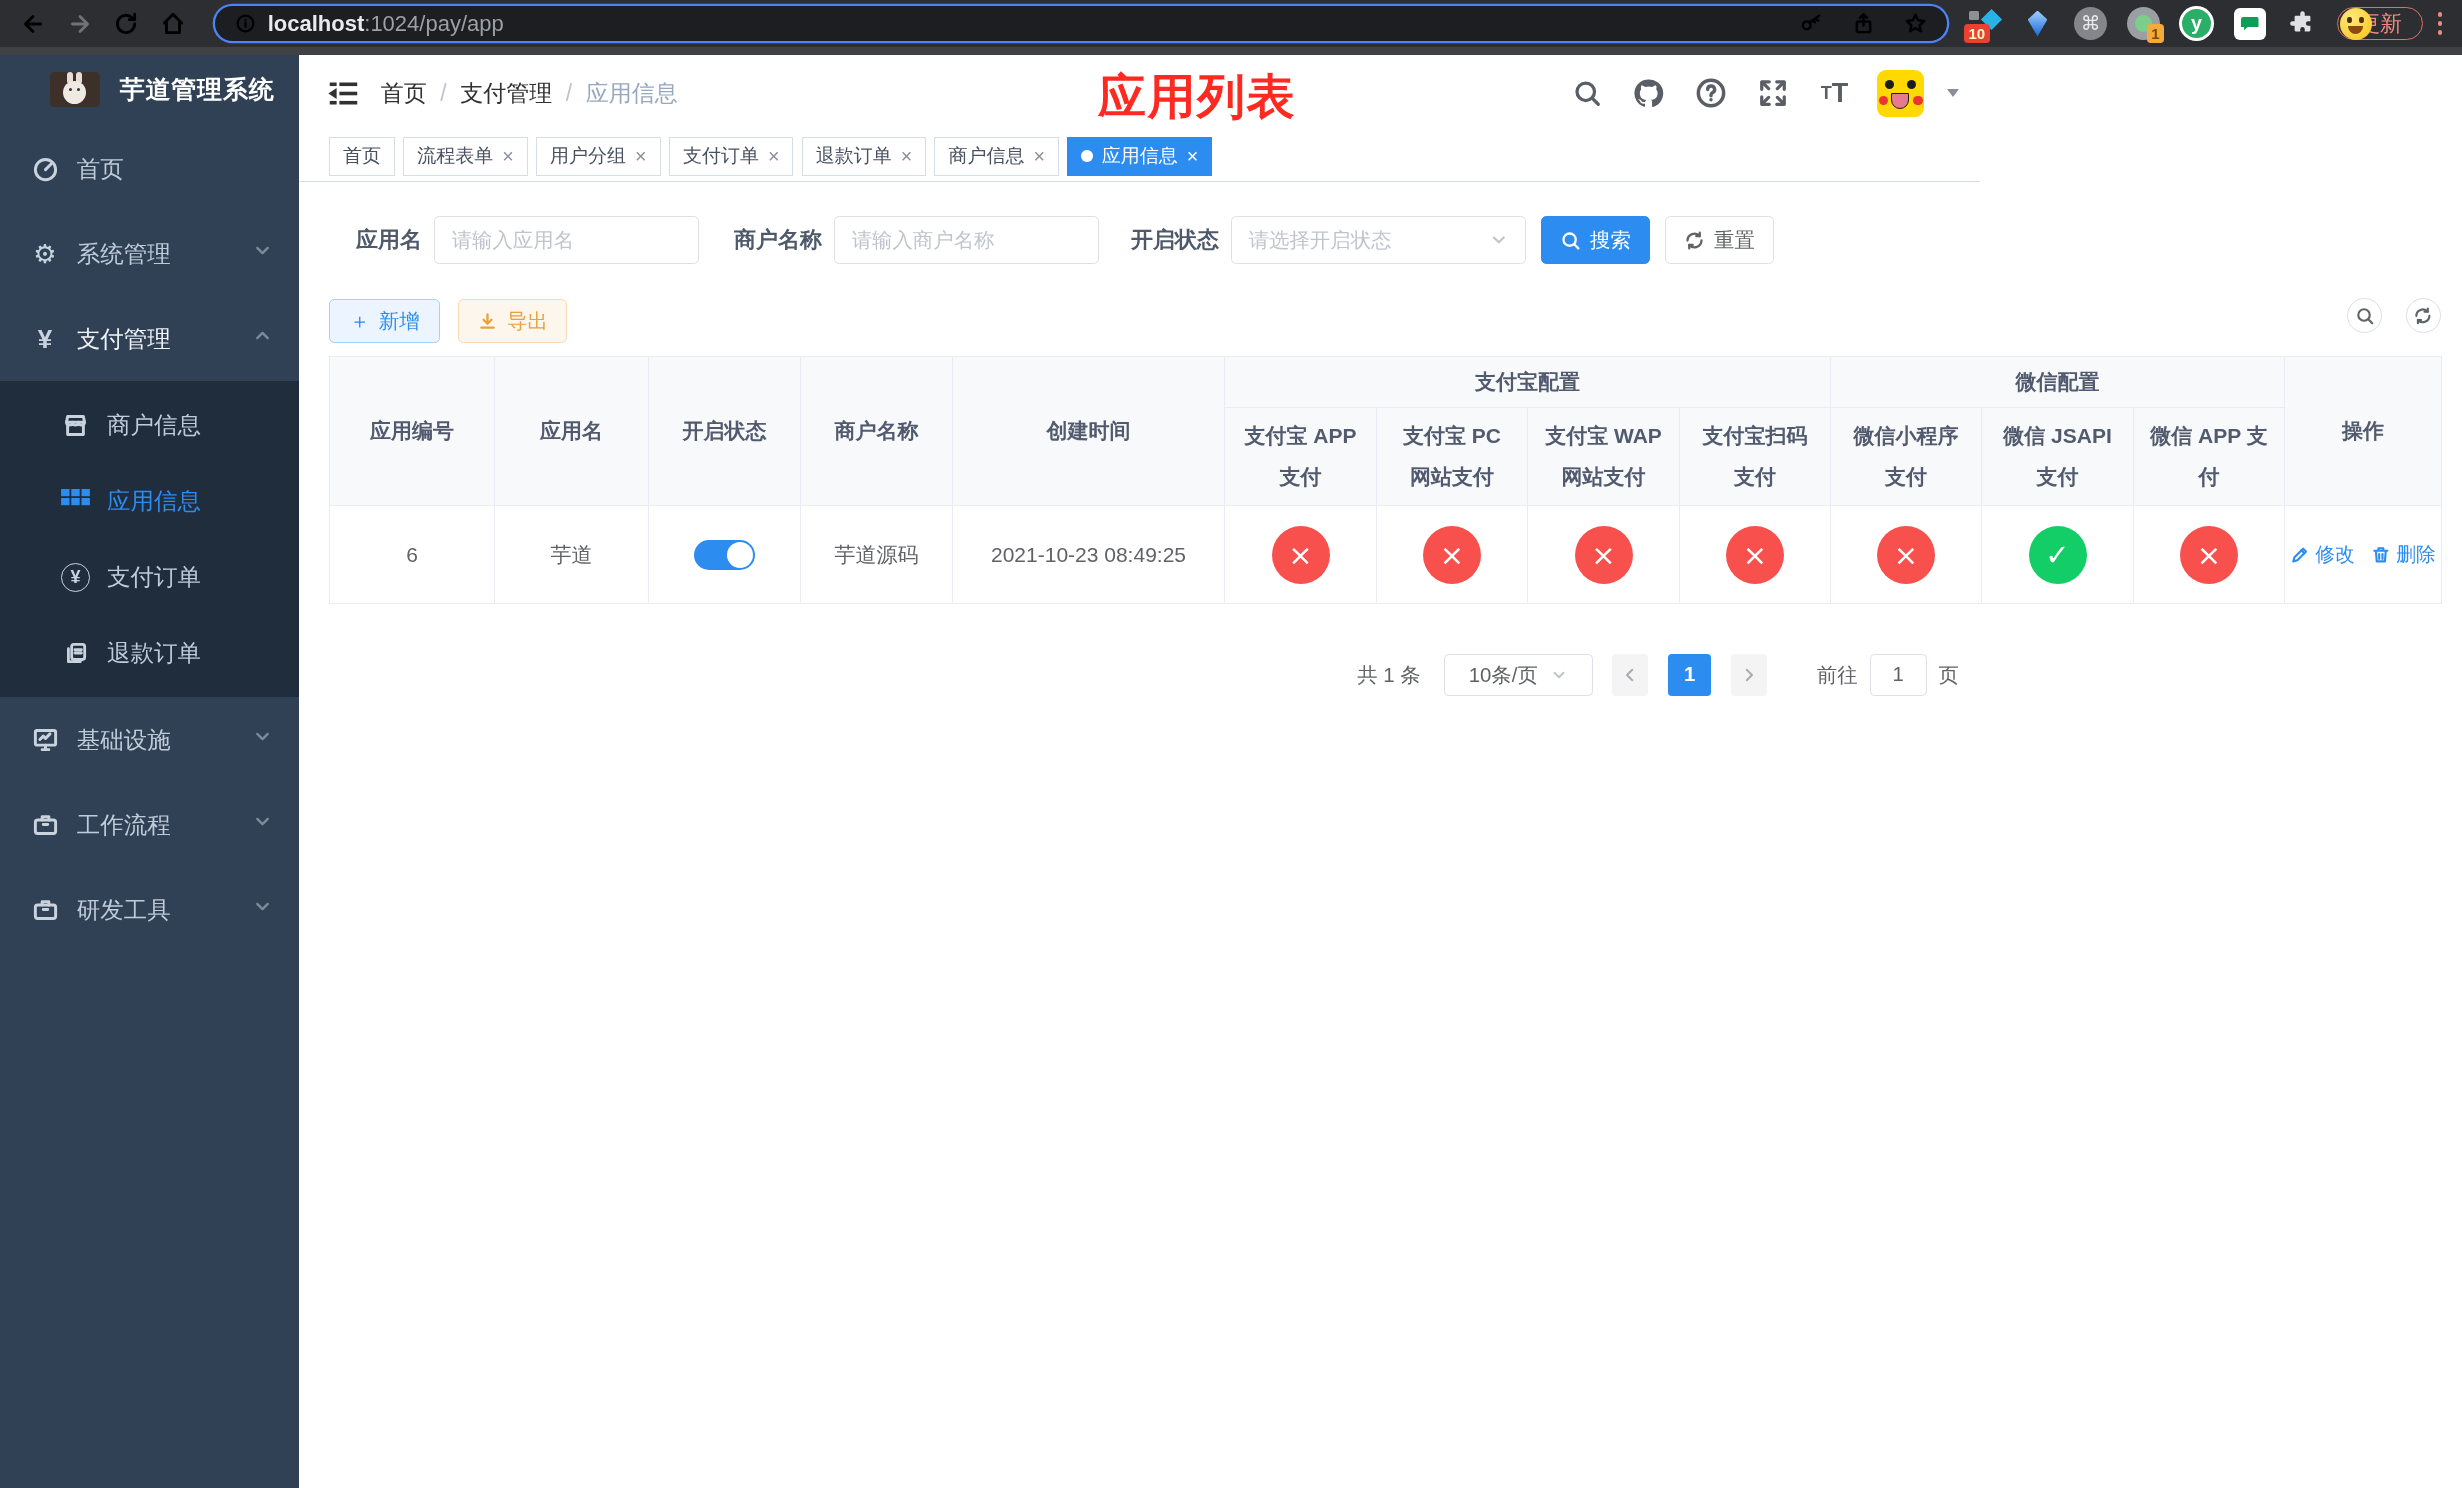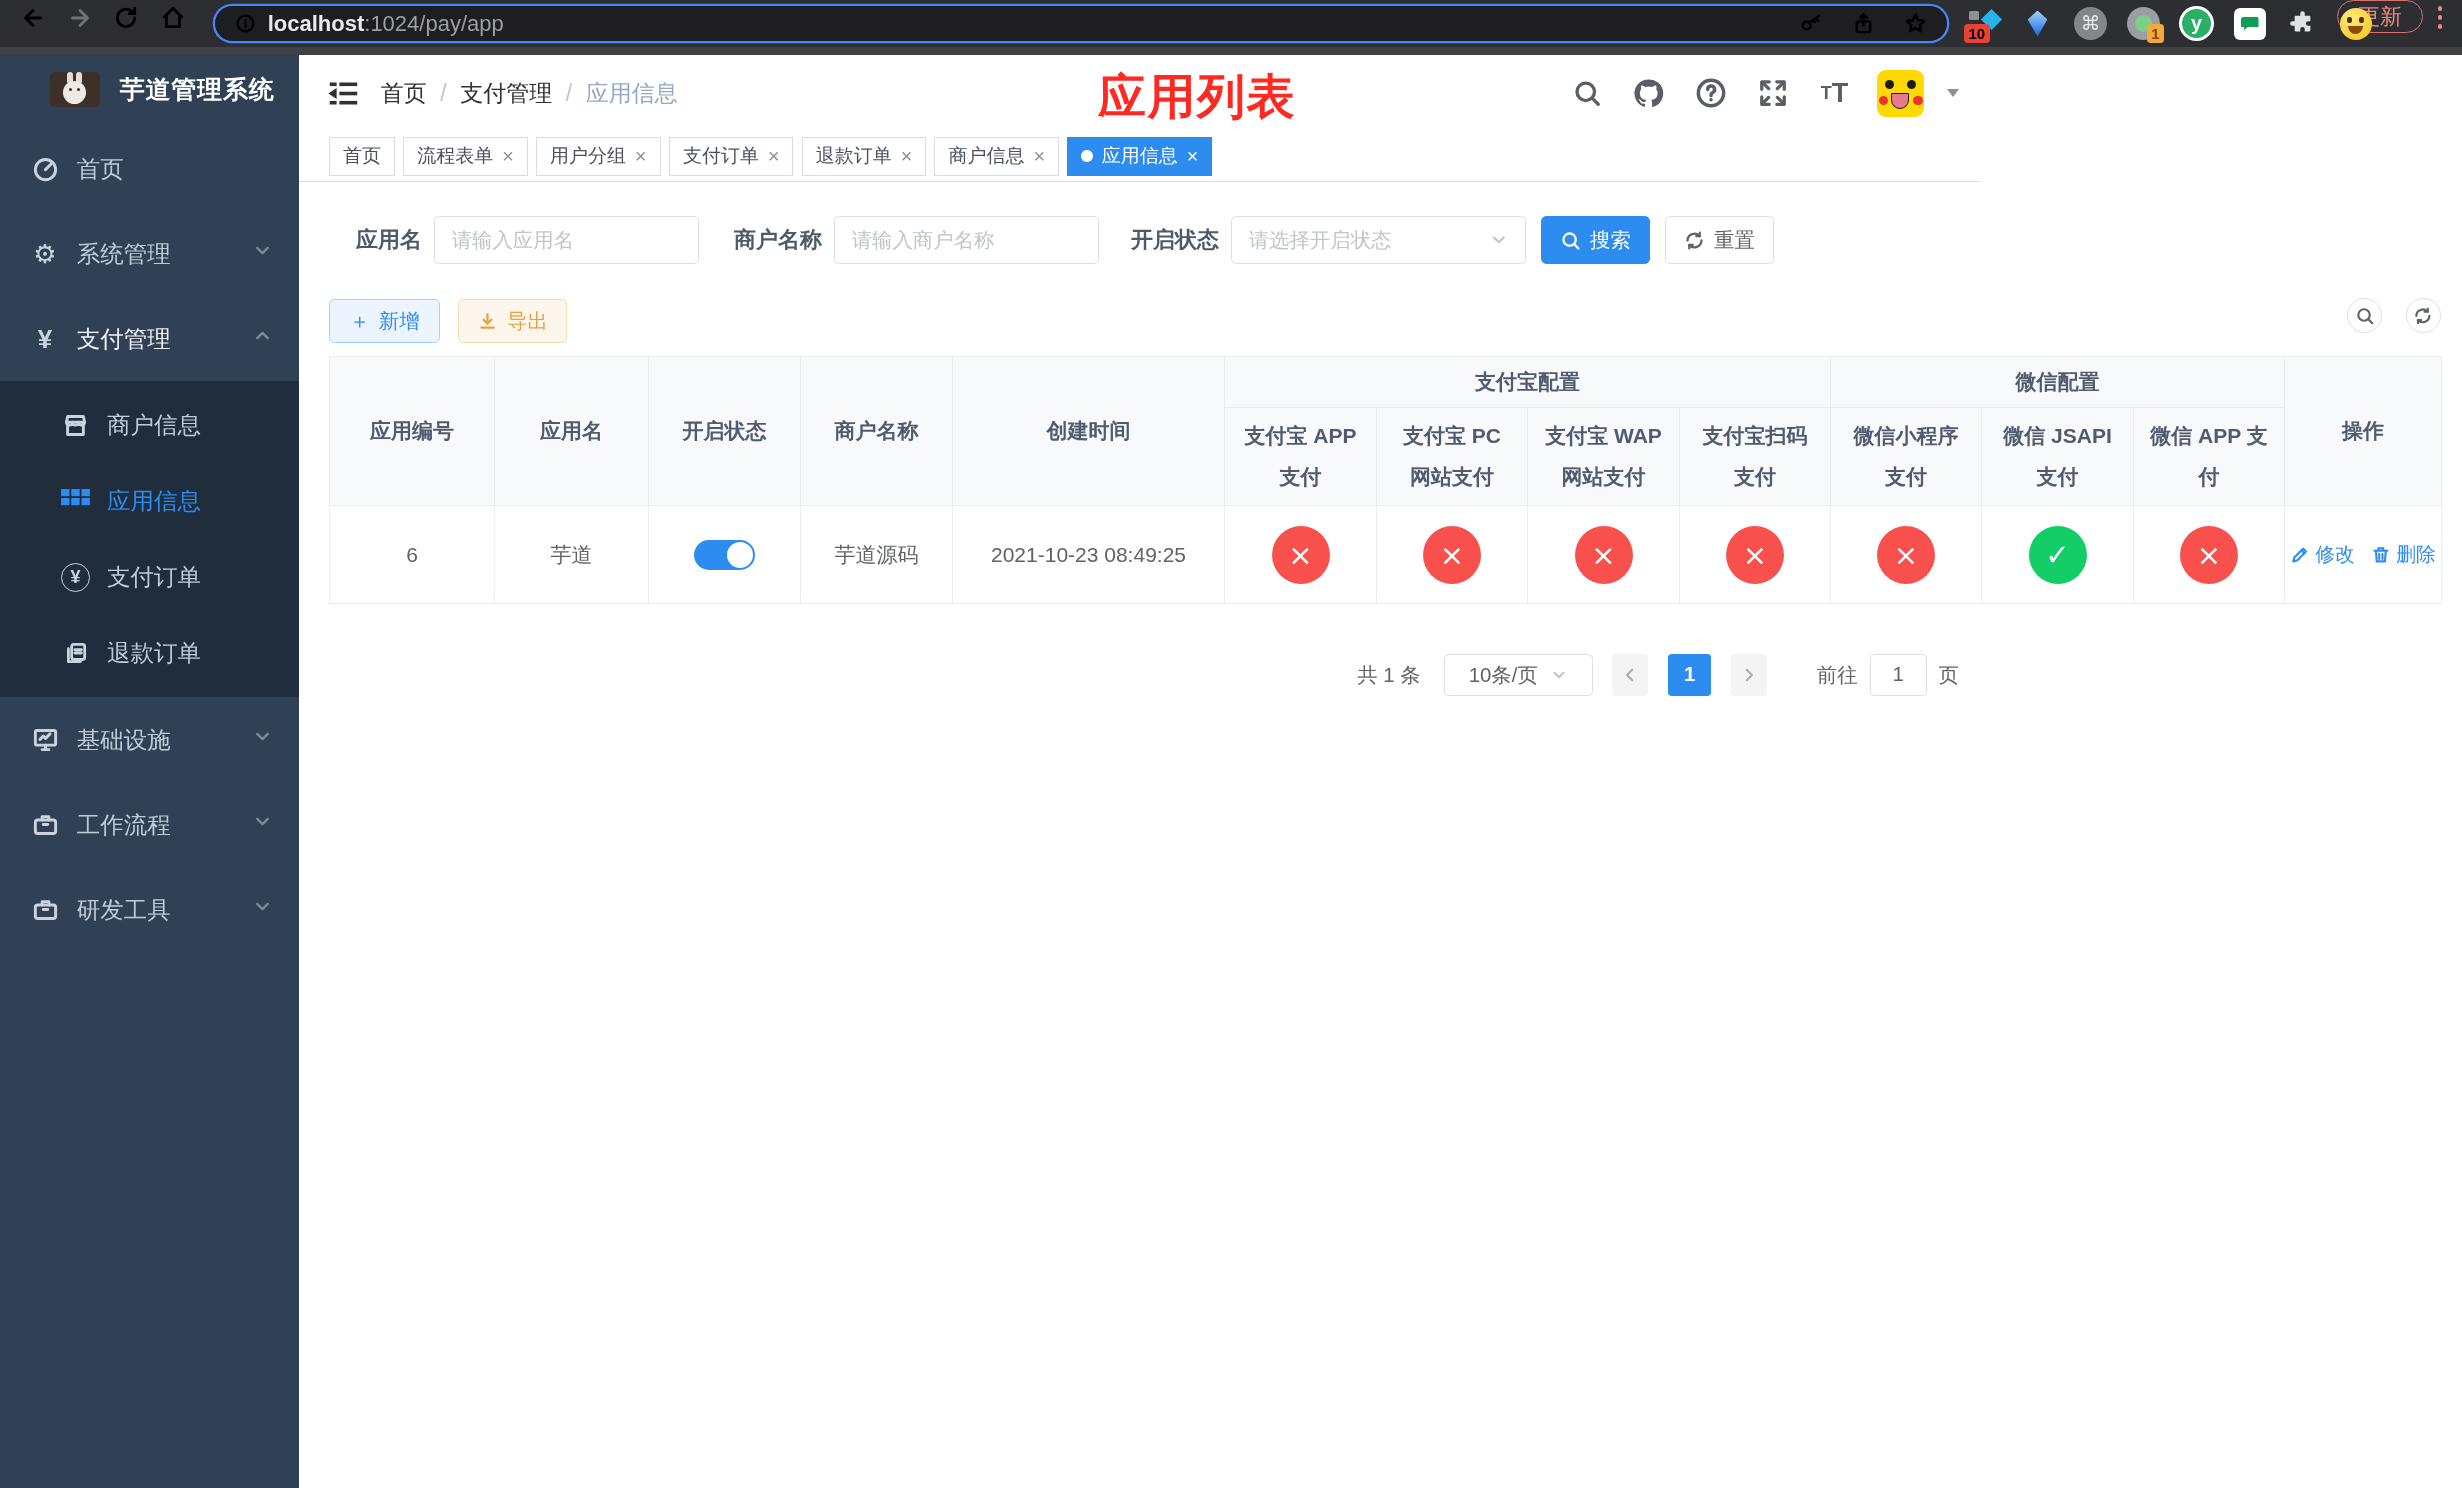--- a/index.html
+++ b/index.html
@@ -1,35 +1,35 @@
 <!DOCTYPE html>
 <html style="font-size:12px"><head>
 <meta charset="utf-8">
 <style>
   * { margin:0; padding:0; box-sizing:border-box; }
   html,body { width:2462px; height:1489px; overflow:hidden; background:#fff;
     font-family:"Liberation Sans","DejaVu Sans",sans-serif; }
 
   
   .chrome { position:absolute; left:0; top:0; width:2462px; height:55px; background:#2d2e31; }
-  .chrome-top { position:relative; height:47px; display:flex; }
+  .chrome-top { position:relative; height:47px; display:flex; align-items:center; }
   .chrome-band { height:7.6px; background:#404145; }
   .navbtn { width:36px; height:36px; display:flex; align-items:center; justify-content:center; border-radius:50%; }
   .navbtn svg { stroke:#dee1e6; fill:none; stroke-width:2.6; }
   .navbtn.disabled svg { stroke:#6f7277; }
   .nav-group { display:flex; gap:10.6px; margin-left:15px; }
   .url-pill { position:absolute; left:215px; top:6px; width:1732px; height:35px; background:#1d1e21;
     border-radius:17.4px; box-shadow:0 0 0 2.3px #4c84f6; display:flex; align-items:center; padding:0 19.7px; }
   .url-text { font-size:22px; margin-left:12px; color:#e8eaed; white-space:nowrap; }
   .url-text .dim { color:#9aa0a6; }
   .pill-right { margin-left:auto; display:flex; gap:29px; align-items:center; }
   .pill-right svg, .url-pill > svg { stroke:#c7cbd1; fill:none; stroke-width:2.4; }
   .ext-row { position:absolute; left:1967px; top:0; height:47px; display:flex; align-items:center; gap:18px; }
   .ext { position:relative; width:35px; height:35px; display:flex; align-items:center; justify-content:center; }
-  .badge { position:absolute; bottom:-1.5px; font-size:15px; font-weight:700; color:#000000; border-radius:3.8px; padding:0.8px 4.5px; }
+  .badge { position:absolute; bottom:-1.5px; font-size:15px; font-weight:700; color:#fef9c3; border-radius:3.8px; padding:0.8px 4.5px; }
   .badge.red { left:-3px; background:#e94235; }
   .badge.orange { right:-3px; background:#f5a93b; color:#7a4b00; }
   .sq2 { position:absolute; left:1.5px; top:4.5px; width:10.6px; height:9px; background:#8d9095; border-radius:1.5px; }
   .sq2b { top:19.7px; }
   .diamond { position:absolute; right:3px; top:6px; width:15px; height:15px; background:#27b3e8; transform:rotate(45deg); }
   .balloon { width:19.7px; height:26px; background:linear-gradient(180deg,#9fd0ff,#1565d8); clip-path:polygon(50% 0,100% 35%,50% 100%,0 35%); }
   .circle-ext { width:33px; height:33px; border-radius:50%; background:#83868b; color:#e9e9e9; display:flex; align-items:center; justify-content:center; font-size:19.7px; }
   .circle-ext.green-core { background:#9b9ea3; }
   .green-dot { width:16.7px; height:16.7px; border-radius:50%; background:#7ccf8b; }
   .yq { width:35px; height:35px; border-radius:50%; background:#fff; display:flex; align-items:center; justify-content:center; }

